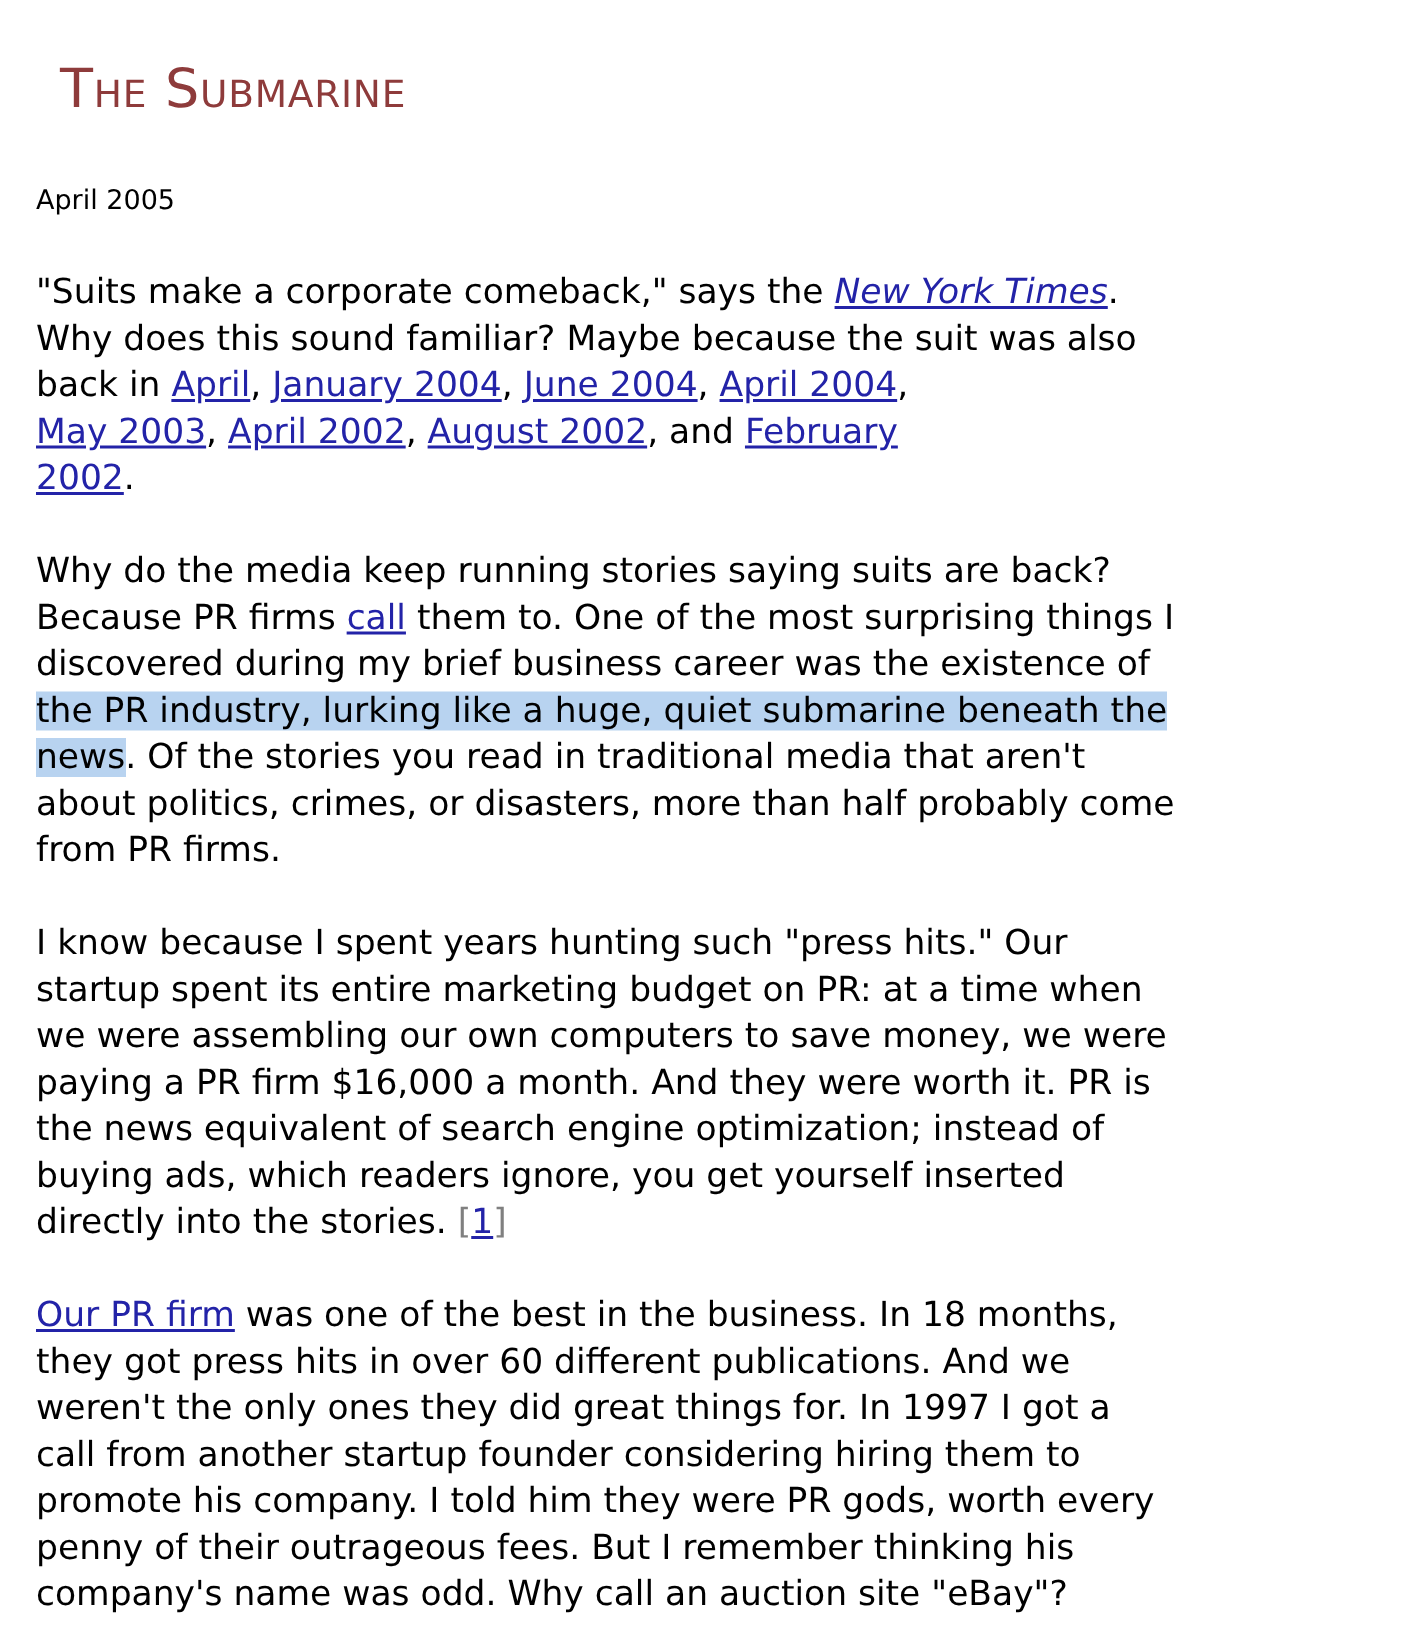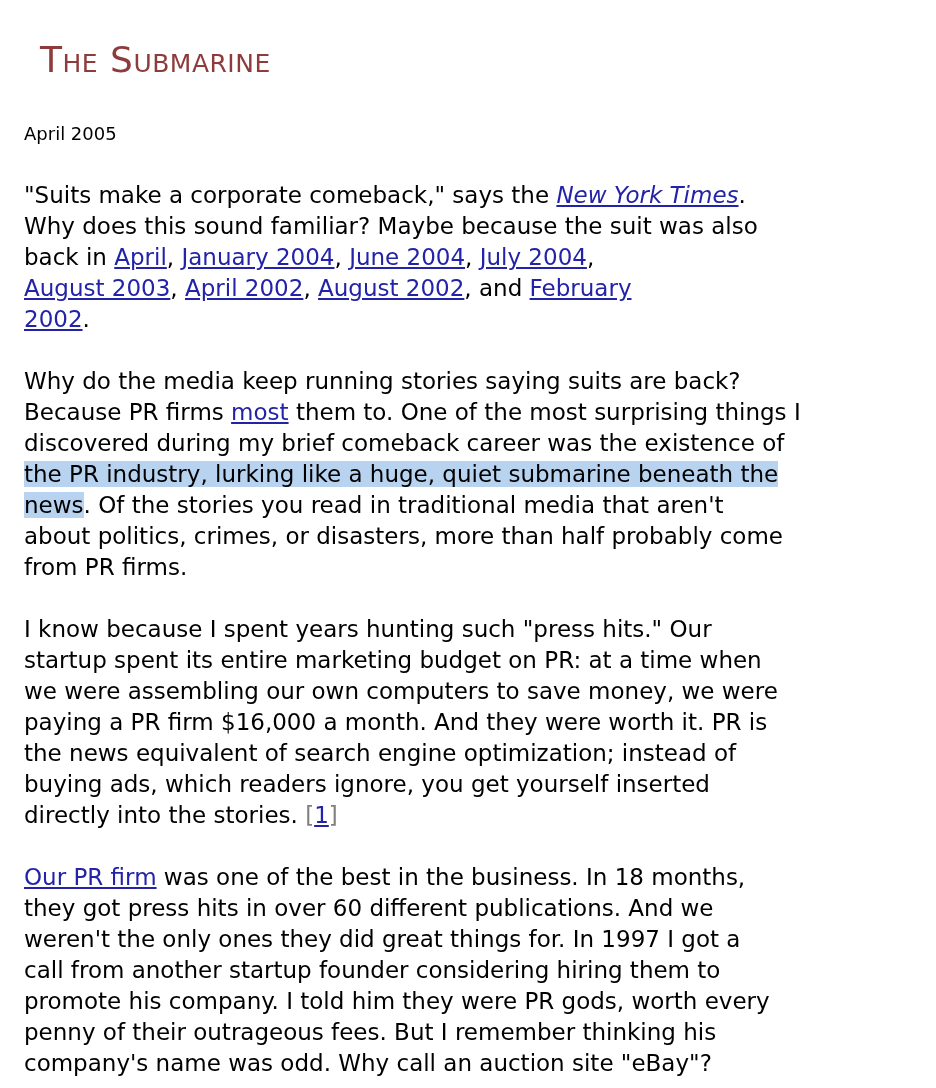--- a/index.html
+++ b/index.html
@@ -62,26 +62,26 @@
 </style>
 </head>
 <body>
 
 <div class="page">
   <h1 class="essay-title">The Submarine</h1>
   <div class="essay-date">April 2005</div>
   <div class="essay-body">
       <p class="para"><span>"Suits make a corporate comeback," says the </span><a href="#" class="link italic">New York Times</a><span>.
 Why does this sound familiar? Maybe because the suit was also
-back in </span><a href="#" class="link">April</a><span>, </span><a href="#" class="link">January 2004</a><span>, </span><a href="#" class="link">June 2004</a><span>, </span><a href="#" class="link">July 2004</a><span>,
-</span><a href="#" class="link">August 2003</a><span>, </span><a href="#" class="link">April 2002</a><span>, </span><a href="#" class="link">August 2002</a><span>, and </span><a href="#" class="link">February
+back in </span><a href="#" class="link">April</a><span>, </span><a href="#" class="link">January 2004</a><span>, </span><a href="#" class="link">June 2004</a><span>, </span><a href="#" class="link">April 2004</a><span>,
+</span><a href="#" class="link">May 2003</a><span>, </span><a href="#" class="link">April 2002</a><span>, </span><a href="#" class="link">August 2002</a><span>, and </span><a href="#" class="link">February
 2002</a><span>.</span></p>
       <p class="para"><span>Why do the media keep running stories saying suits are back?
-Because PR firms </span><a href="#" class="link">most</a><span> them to. One of the most surprising things I
-discovered during my brief comeback career was the existence of
+Because PR firms </span><a href="#" class="link">call</a><span> them to. One of the most surprising things I
+discovered during my brief business career was the existence of
 </span><span class="highlight">the PR industry, lurking like a huge, quiet submarine beneath the
 news</span><span>. Of the stories you read in traditional media that aren't
 about politics, crimes, or disasters, more than half probably come
 from PR firms.</span></p>
       <p class="para"><span>I know because I spent years hunting such "press hits." Our
 startup spent its entire marketing budget on PR: at a time when
 we were assembling our own computers to save money, we were
 paying a PR firm $16,000 a month. And they were worth it. PR is
 the news equivalent of search engine optimization; instead of
 buying ads, which readers ignore, you get yourself inserted

